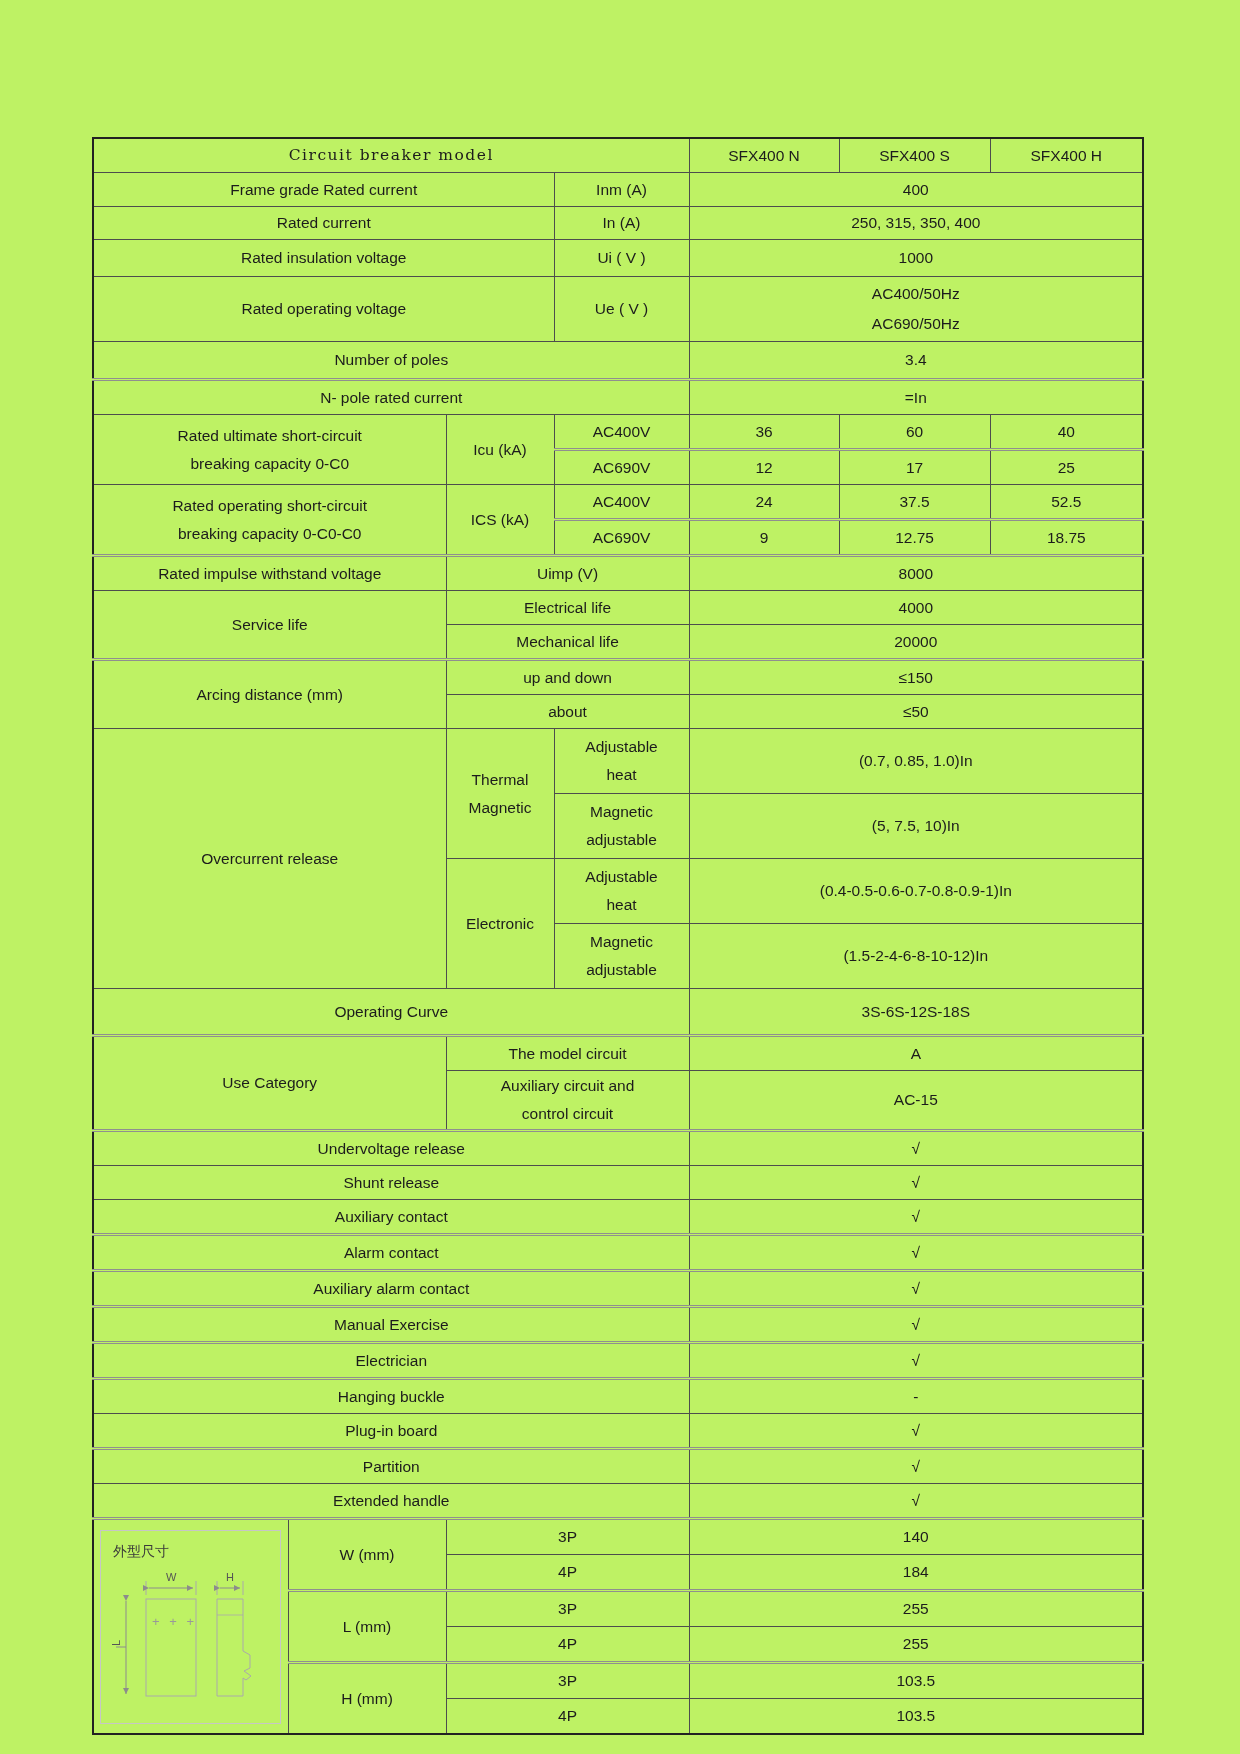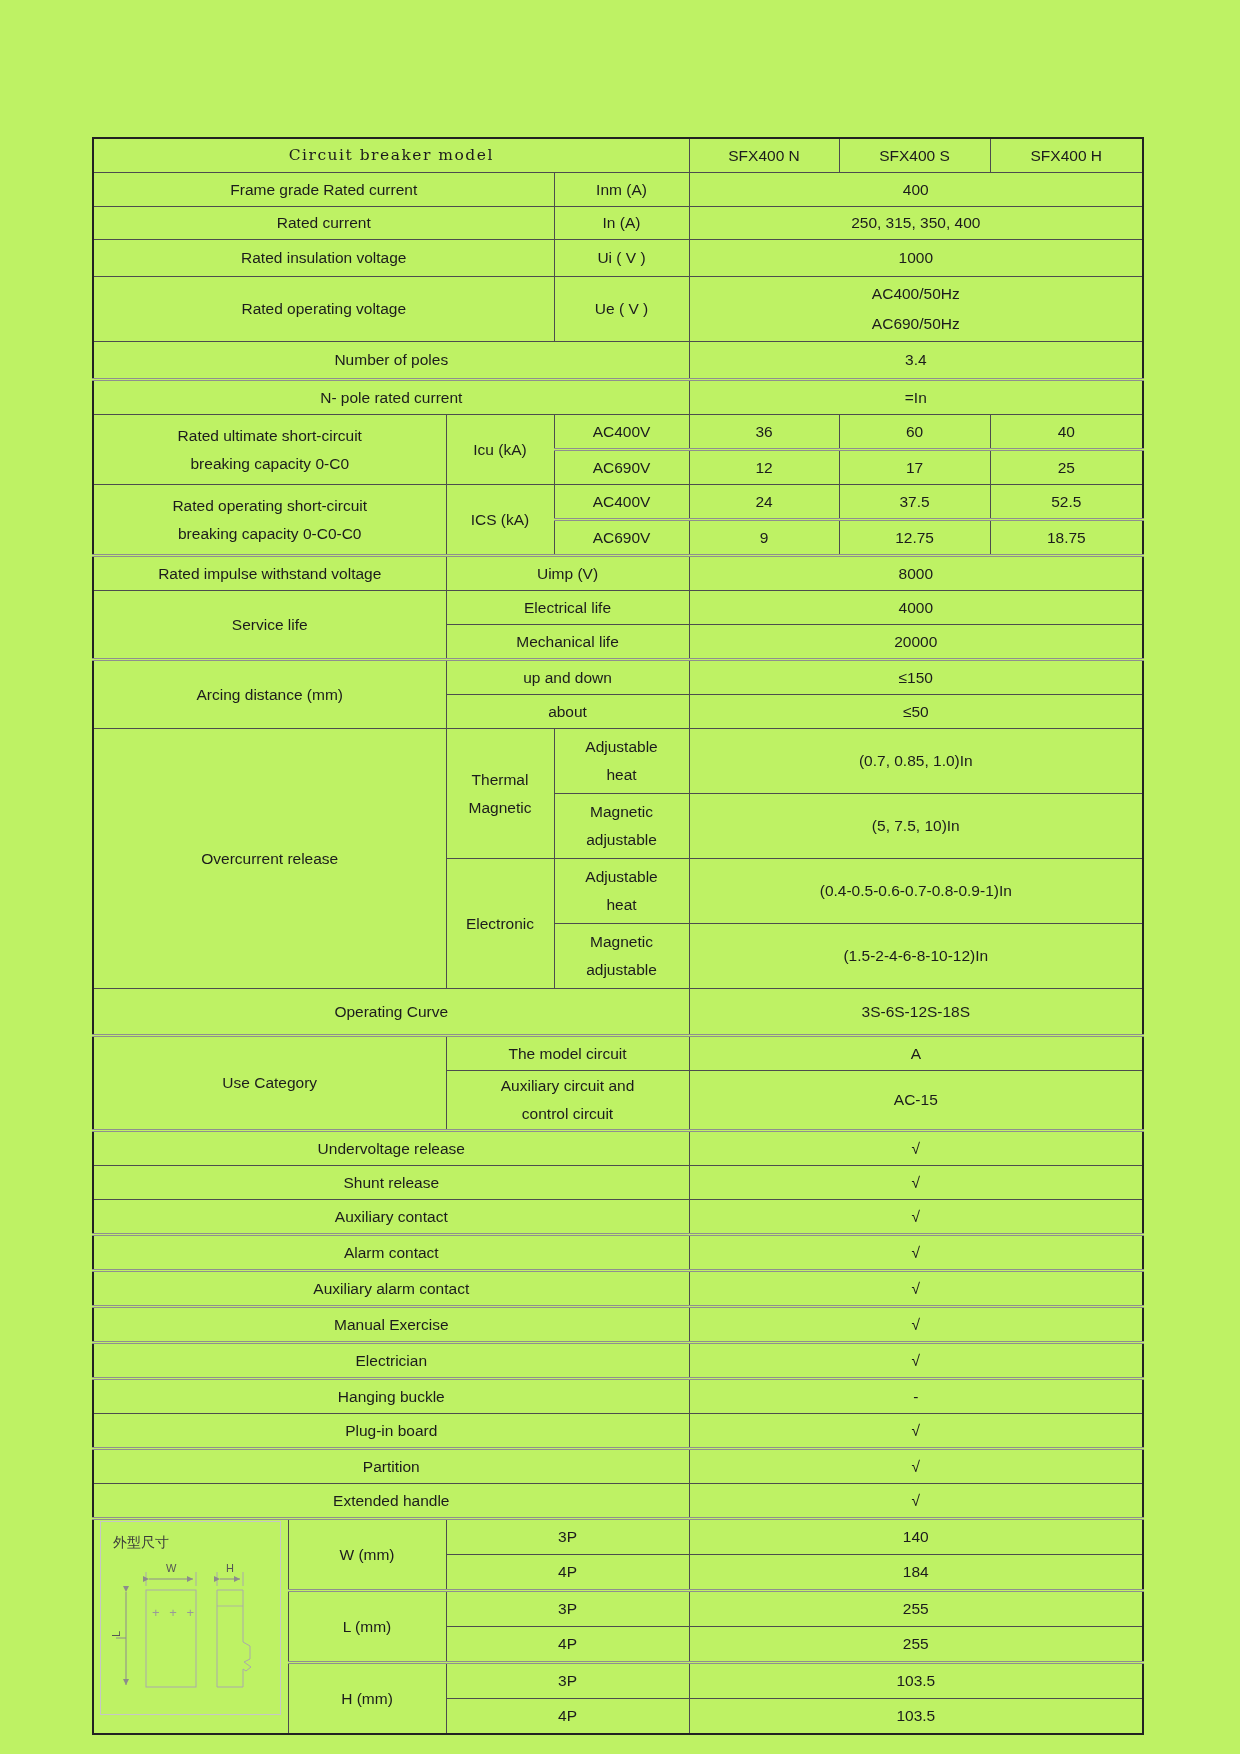--- a/index.html
+++ b/index.html
@@ -10,21 +10,21 @@
              border:2px solid #222;}
   table.spec td{border:1px solid #4d4d4d;text-align:center;vertical-align:middle;
                 padding:0 2px;font-size:15.5px;line-height:1.25;overflow:hidden;}
   tr.h32 td{height:32px;} tr.h33 td{height:33px;} tr.h34 td{height:34px;}
   tr.h36 td{height:36px;} tr.h45 td{height:45px;} tr.h58 td{height:58px;} tr.h64 td{height:64px;}
   tr.gsep td{border-top:3px double #8f8f8f;}
   td.model-head{font-family:"DejaVu Serif",serif;letter-spacing:1.5px;font-size:15.5px;}
   td .ln{display:block;line-height:28px;}
   td .ln2{display:block;line-height:30px;}
   td.diagram-cell{vertical-align:middle;padding:2px;}
-  .dwrap{display:flex;justify-content:center;align-items:flex-start;height:100%;}
+  .dwrap{display:flex;justify-content:center;align-items:center;height:100%;}
   svg text{font-family:"Liberation Sans",sans-serif;}
 </style>
 </head>
 <body>
 
 <div class="page">
   <table class="spec">
     <colgroup>
       <col style="width:195px">
         <col style="width:158px">

